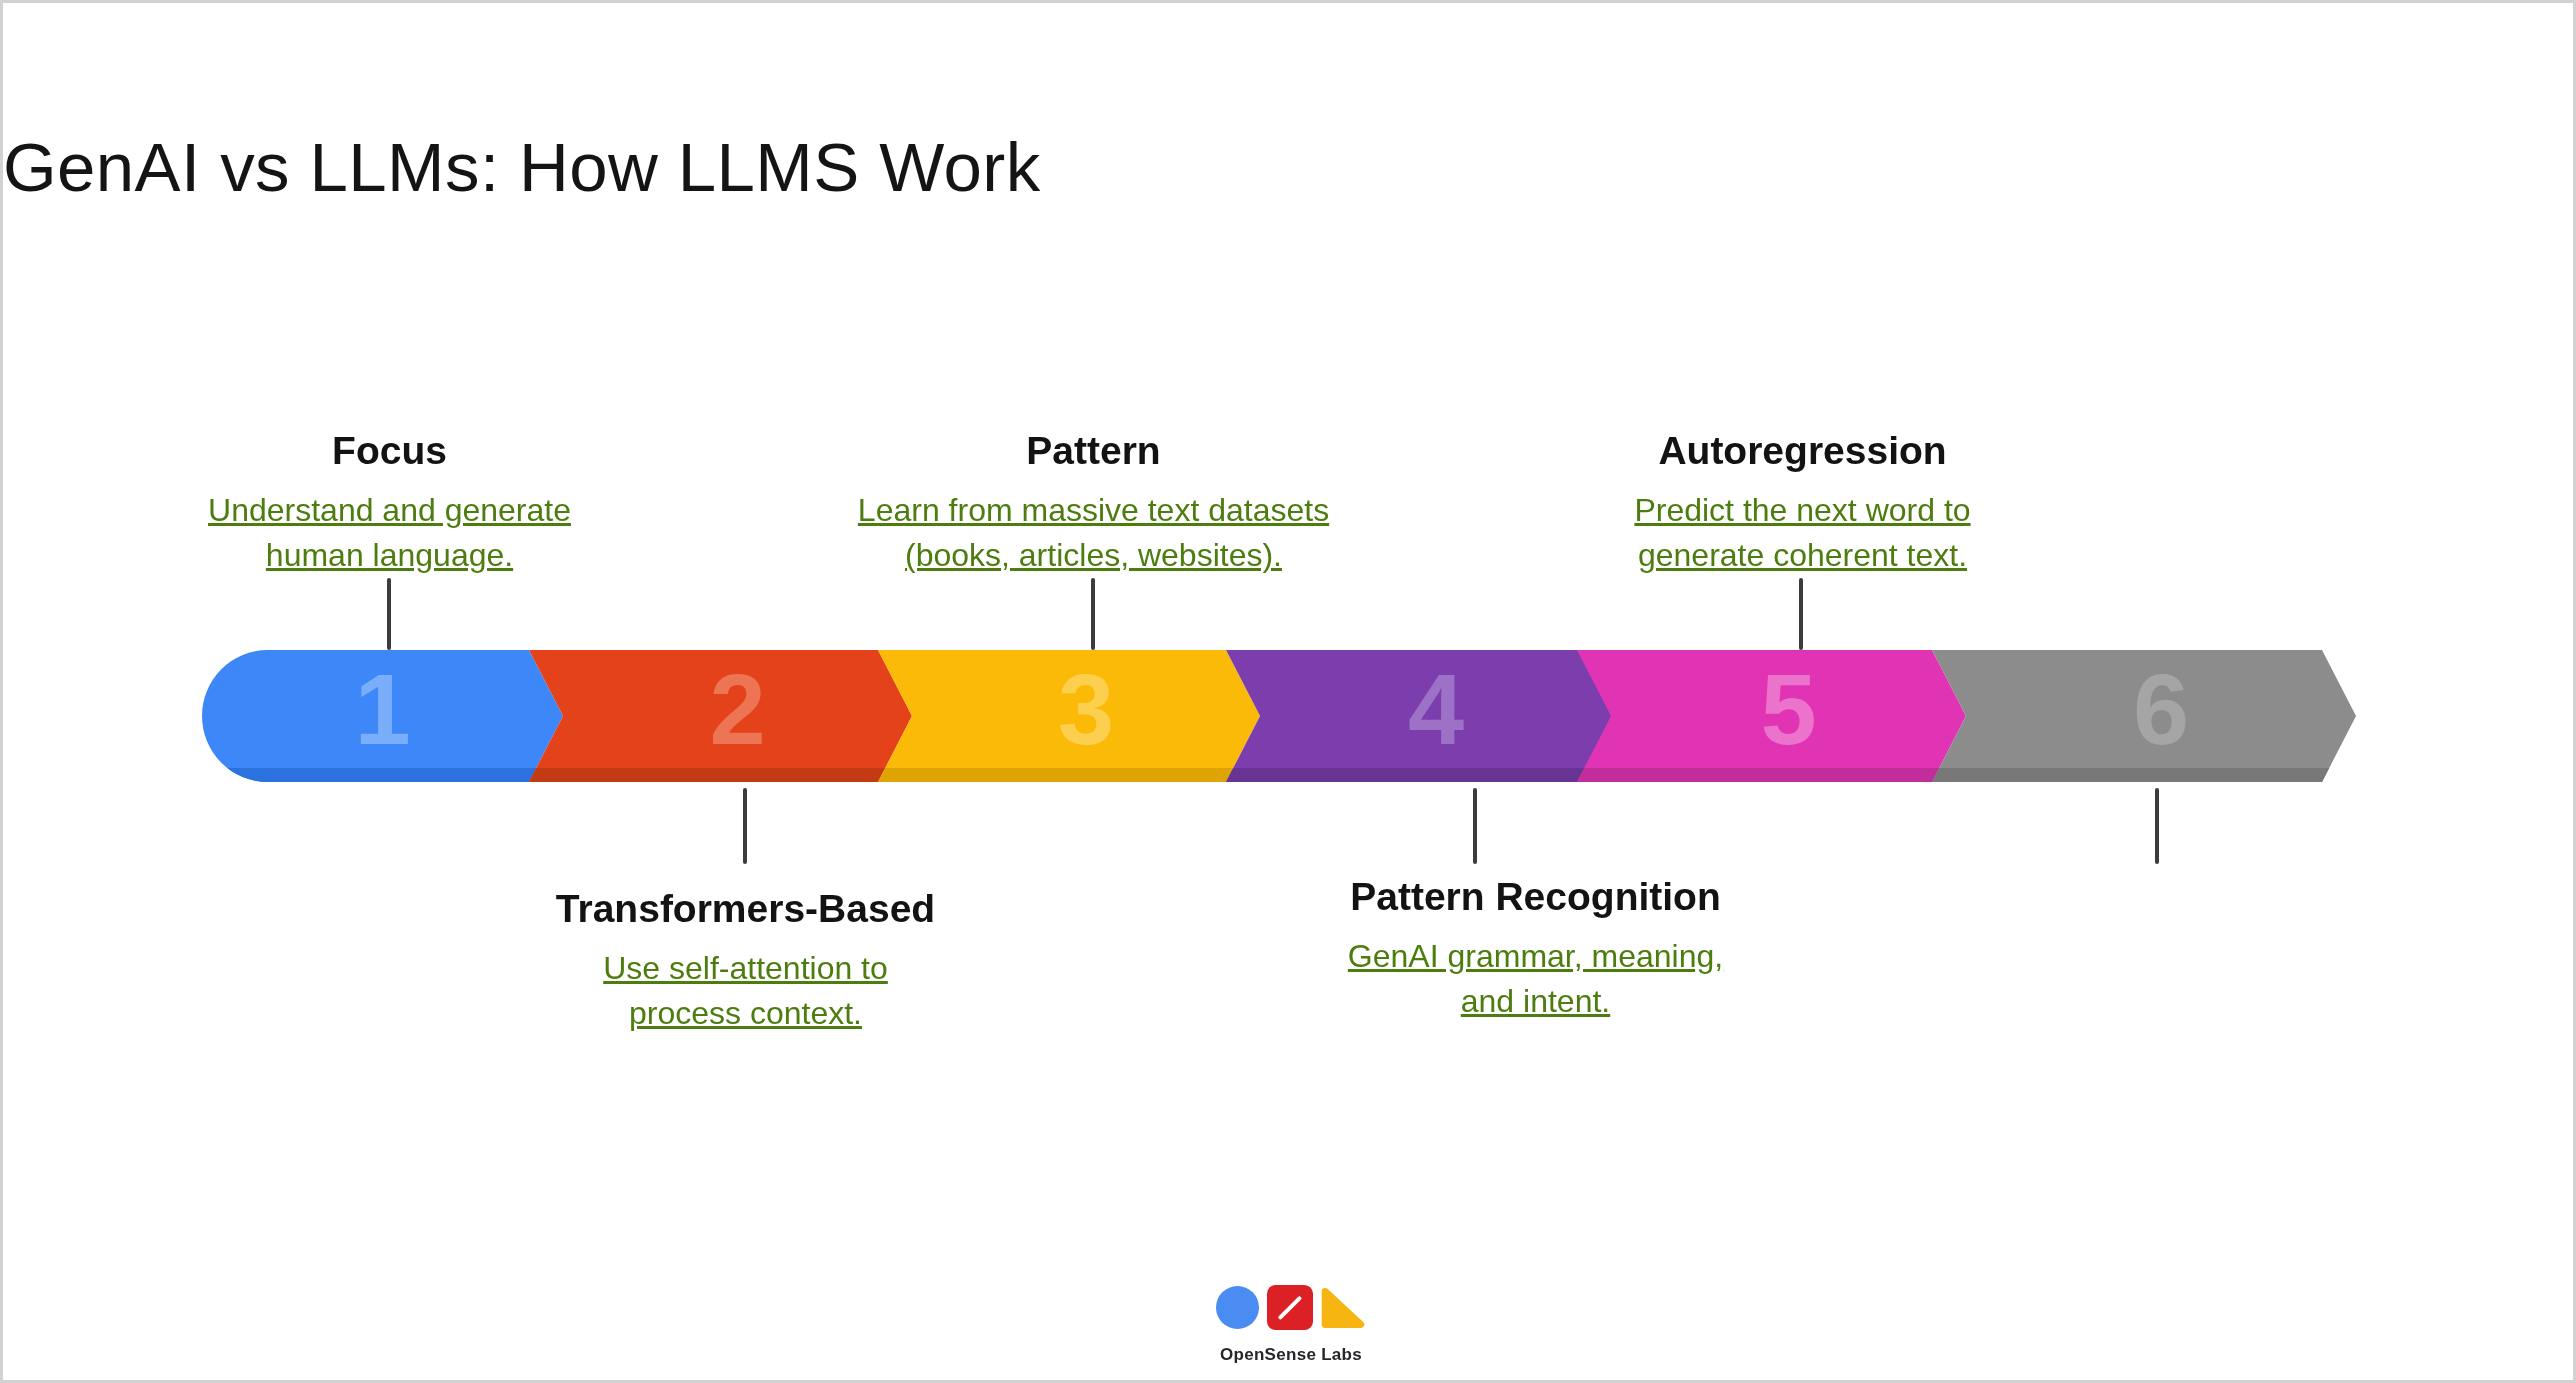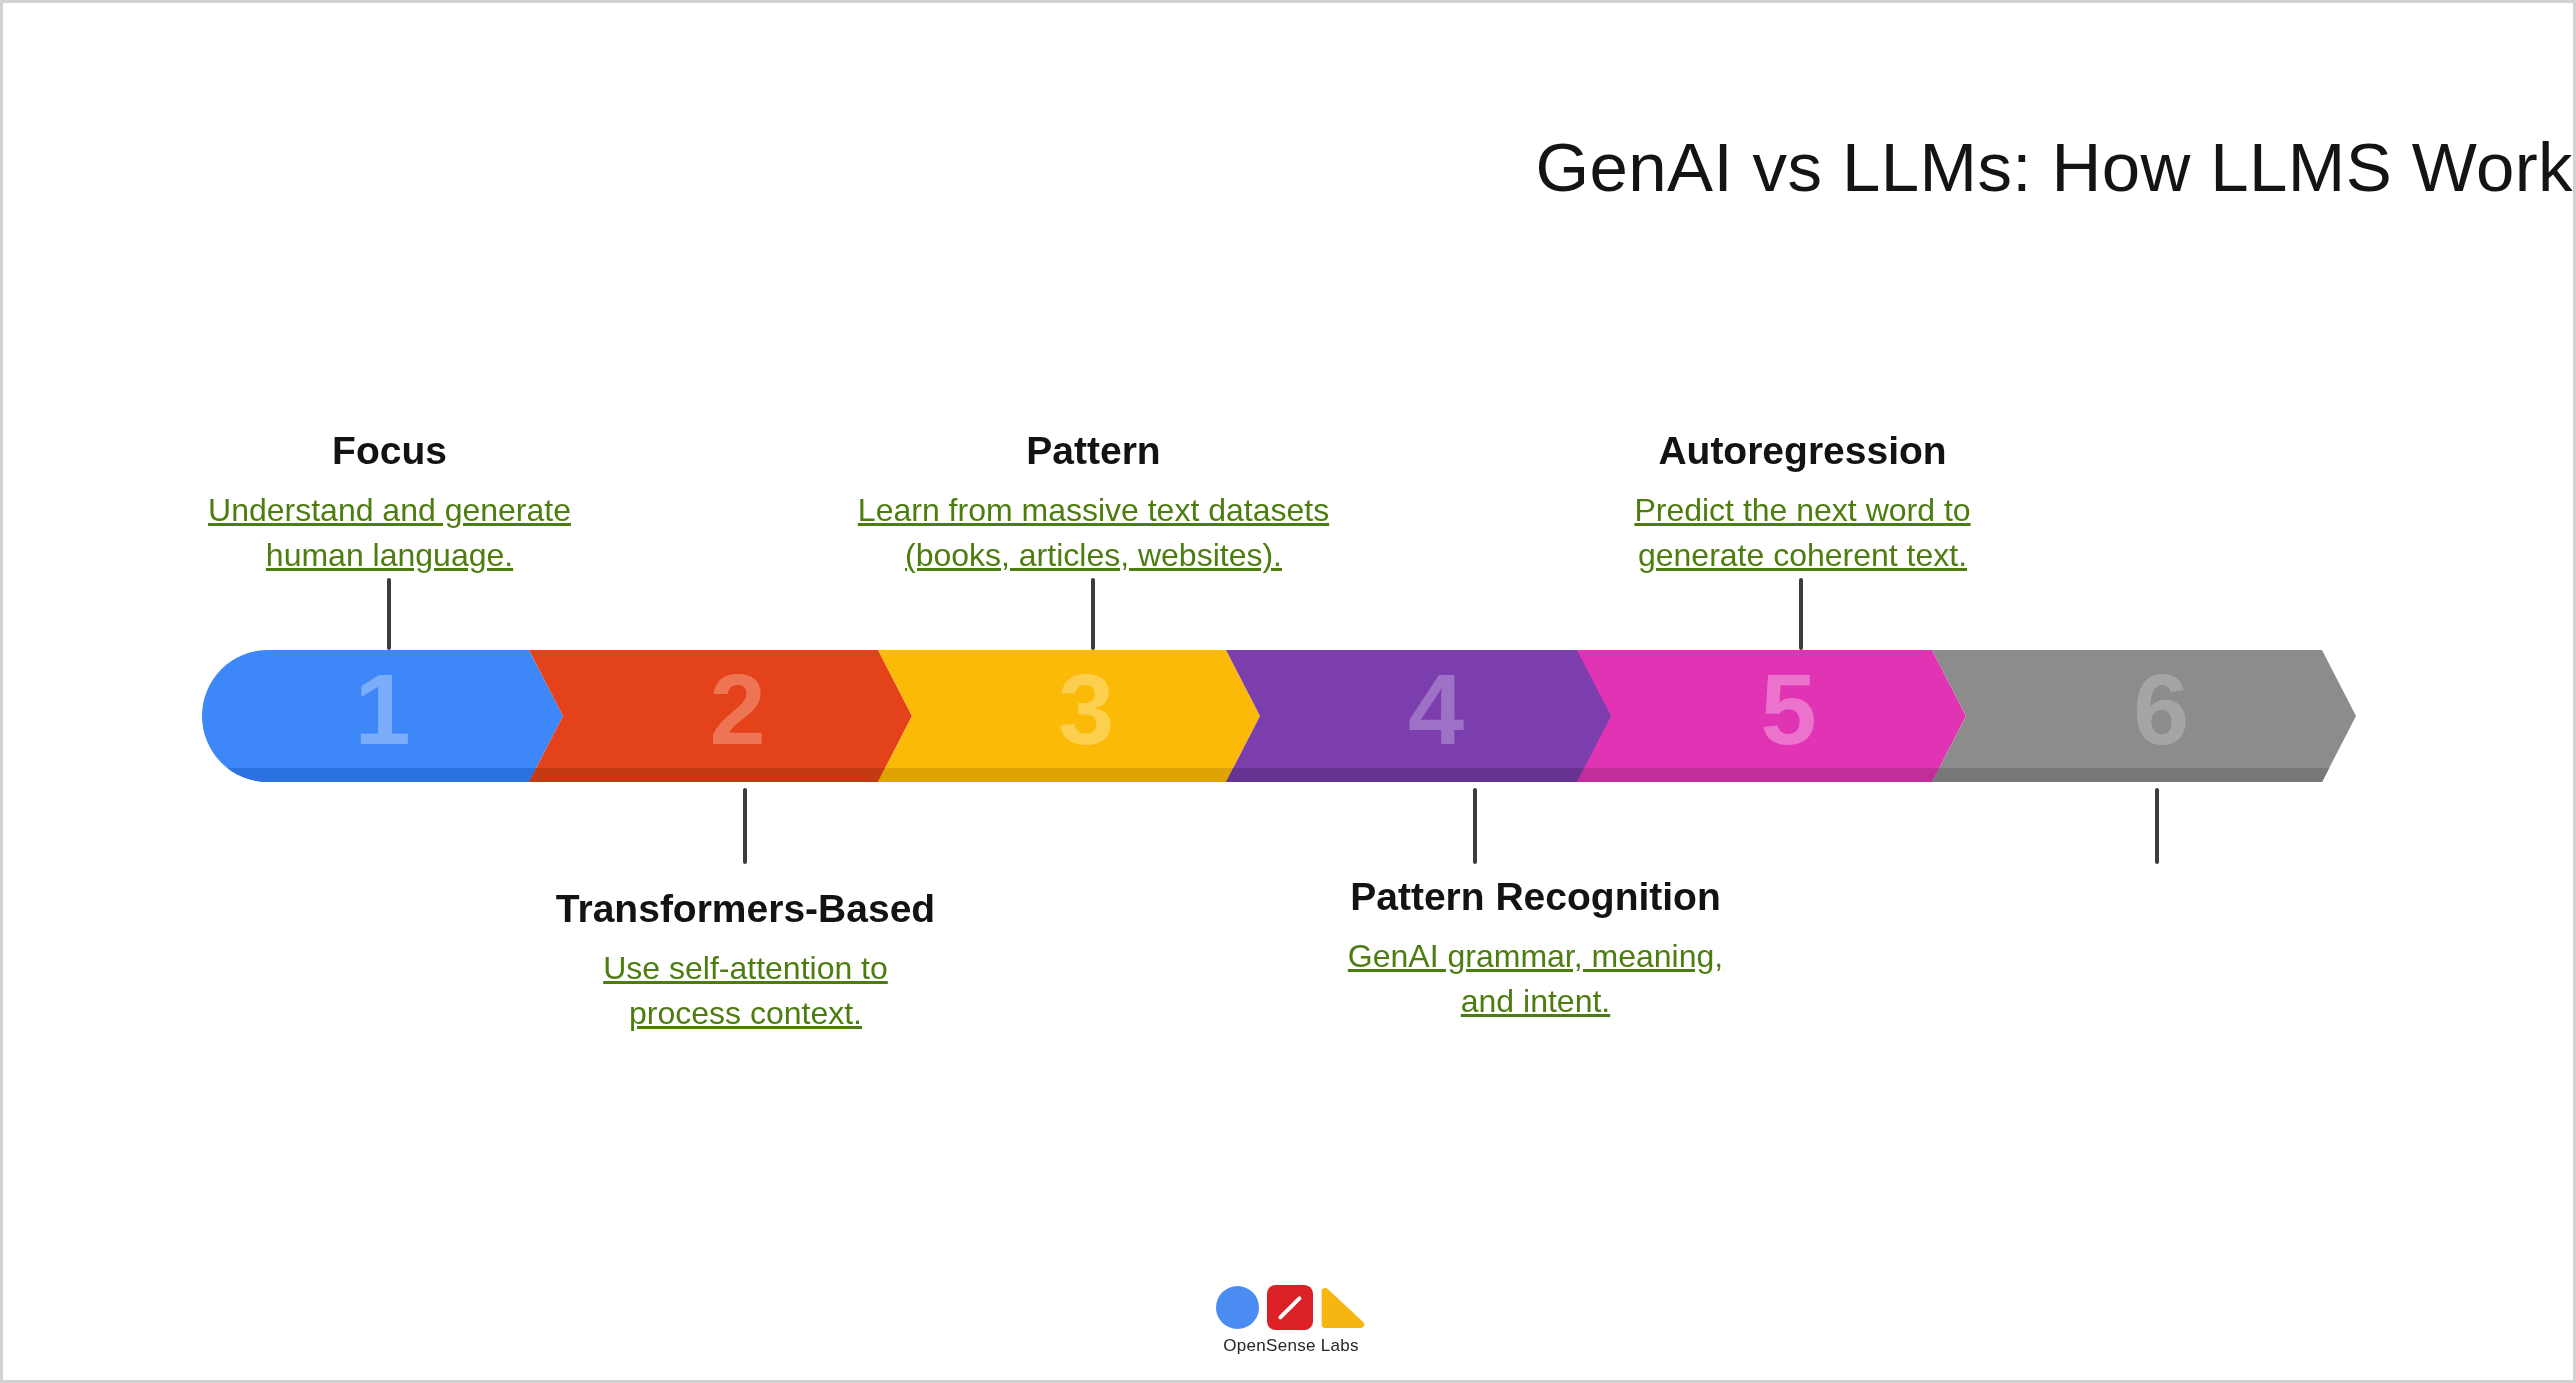--- a/index.html
+++ b/index.html
@@ -9,21 +9,21 @@
     box-sizing:border-box;
     background:var(--bg,#ffffff);
     border:3.4px solid var(--frame,#d2d2d2);
     font-family:"Liberation Sans",sans-serif;
     overflow:hidden;
   }
 
   
   .title{
     position:absolute;left:0;right:0;top:125px;
-    text-align:right;
+    text-align:left;
     font-size:69px;font-weight:500;color:#141414;
     letter-spacing:0.4px;
   }
 
   
   .callout{position:absolute;width:653px;text-align:center;}
   .callout h3{margin:0 0 13.7px 0;font-size:39px;font-weight:700;color:#131313;line-height:1.15;}
   .callout p{margin:0 auto;font-size:32px;line-height:1.43;color:#4d7c0f;text-decoration:underline;}
   .ct1{left:60px;top:426px;}   .ct1 p{max-width:429px;}
   .ct2{left:764px;top:426px;}  .ct2 p{max-width:567px;}
@@ -73,21 +73,21 @@
   .logo{position:absolute;left:1159px;top:1282px;width:258px;text-align:center;}
   .logo-shapes{display:flex;align-items:center;justify-content:center;gap:7.7px;height:45px;}
   .l-circle{width:43px;height:43px;border-radius:50%;}
   .l-square{position:relative;width:46px;height:45px;border-radius:8.6px;}
   .l-slash{
     position:absolute;left:50%;top:50%;
     width:4.3px;height:31px;border-radius:2.6px;
     transform:translate(-50%,-50%) rotate(45deg);
   }
   .l-tri{width:46px;height:45px;display:block;}
-  .brand{margin-top:6px;font-size:17px;font-weight:400;letter-spacing:0.3px;color:#26262b;}
+  .brand{margin-top:15px;font-size:17px;font-weight:700;letter-spacing:0.3px;color:#26262b;}
 </style>
 </head>
 <body>
 
 <div class="canvas" style="--bg: #ffffff; --frame: #d2d2d2; --connector: #3c3c3c;">
 
   <div class="title">GenAI vs LLMs: How LLMS Work</div>
 
   <div class="callout ct1">
     <h3>Focus</h3>

